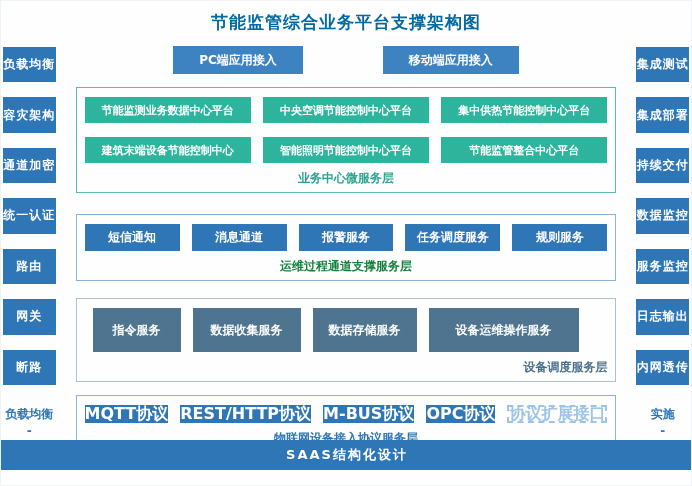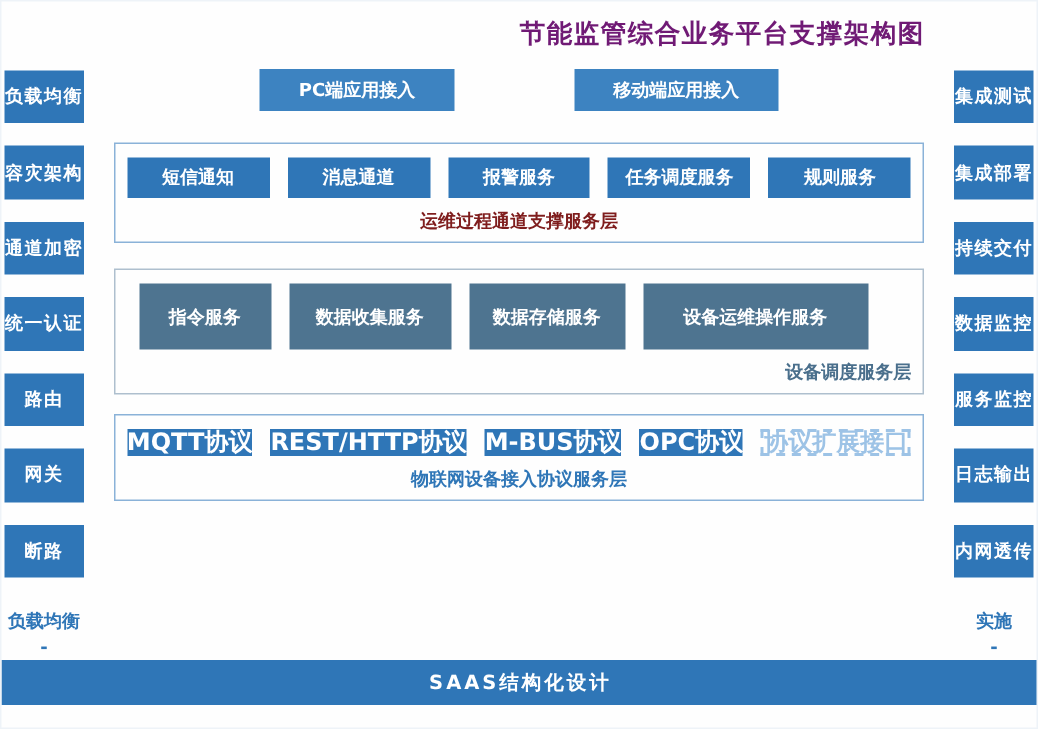--- a/index.html
+++ b/index.html
@@ -11,41 +11,41 @@
   
   .side { width:68px; display:flex; flex-direction:column; padding:46px 2px 0 2px; }
   .side-box { background:#2f76b7; color:#fff; height:36px; margin-bottom:15px;
               display:flex; align-items:center; justify-content:center;
               font-size:12px; font-weight:bold; letter-spacing:1px; text-align:center; }
   .side-caption { margin-top:6px; color:#2f76b7; font-size:12px; font-weight:bold;
                   text-align:center; display:flex; flex-direction:column; line-height:17px; }
 
   
   .center { flex:1; padding:0 18px; display:flex; flex-direction:column; }
-  .title { margin-top:10px; text-align:right; color:#701a75; font-size:17px; font-weight:bold; letter-spacing:1px; }
+  .title { margin-top:10px; text-align:center; color:#0369a1; font-size:17px; font-weight:bold; letter-spacing:1px; }
 
   .access-row { display:flex; justify-content:center; gap:80px; margin-top:12px; }
   .access-btn { background:#3d83c1; color:#fff; font-size:12px; font-weight:bold;
                 padding:0 26px; height:28px; display:flex; align-items:center; justify-content:center; }
 
   .layer { border:1px solid #9bb9d6; padding:9px 8px 5px 8px; }
   .layer .row { display:flex; gap:12px; }
   .layer-label { text-align:center; font-size:12px; font-weight:bold; margin-top:7px; }
 
   .nbox { color:#fff; font-size:11px; font-weight:bold; height:26px; flex:1;
           display:flex; align-items:center; justify-content:center; white-space:nowrap; }
 
   .layer-business { margin-top:13px; border-color:#5cbcab; }
   .layer-business .row + .row { margin-top:14px; }
   .layer-business .nbox { background:#2eb49c; }
   .layer-business .layer-label { color:#2aa48e; }
 
   .layer-channel { margin-top:21px; border-color:#8ab2d8; }
   .layer-channel .nbox { background:#2f76b7; font-size:12px; height:27px; }
-  .layer-channel .layer-label { color:#7f1d1d; }
+  .layer-channel .layer-label { color:#15803d; }
 
   .layer-dispatch { margin-top:17px; border-color:#aebfce; }
   .layer-dispatch .row { justify-content:flex-start; gap:12px; padding-left:8px; }
   .layer-dispatch .nbox { background:#4e7490; font-size:12px; height:44px; flex:0 0 auto; }
   .layer-dispatch .nbox.w1 { width:88px; }
   .layer-dispatch .nbox.w2 { width:108px; }
   .layer-dispatch .nbox.w3 { width:104px; }
   .layer-dispatch .nbox.w4 { width:150px; }
   .layer-dispatch .layer-label { color:#4a6f8c;text-align:right; }
 
@@ -80,20 +80,33 @@
     </div>
 
     <div class="center">
       <div class="title">节能监管综合业务平台支撑架构图</div>
 
       <div class="access-row">
         <div class="access-btn">PC端应用接入</div>
         <div class="access-btn">移动端应用接入</div>
       </div>
 
+      <div class="layer layer-business">
+        <div class="row">
+          <div class="nbox">节能监测业务数据中心平台</div>
+          <div class="nbox">中央空调节能控制中心平台</div>
+          <div class="nbox">集中供热节能控制中心平台</div>
+        </div>
+        <div class="row">
+          <div class="nbox">建筑末端设备节能控制中心</div>
+          <div class="nbox">智能照明节能控制中心平台</div>
+          <div class="nbox">节能监管整合中心平台</div>
+        </div>
+        <div class="layer-label">业务中心微服务层</div>
+      </div>
 
       <div class="layer layer-channel">
         <div class="row">
           <div class="nbox">短信通知</div>
           <div class="nbox">消息通道</div>
           <div class="nbox">报警服务</div>
           <div class="nbox">任务调度服务</div>
           <div class="nbox">规则服务</div>
         </div>
         <div class="layer-label">运维过程通道支撑服务层</div>

